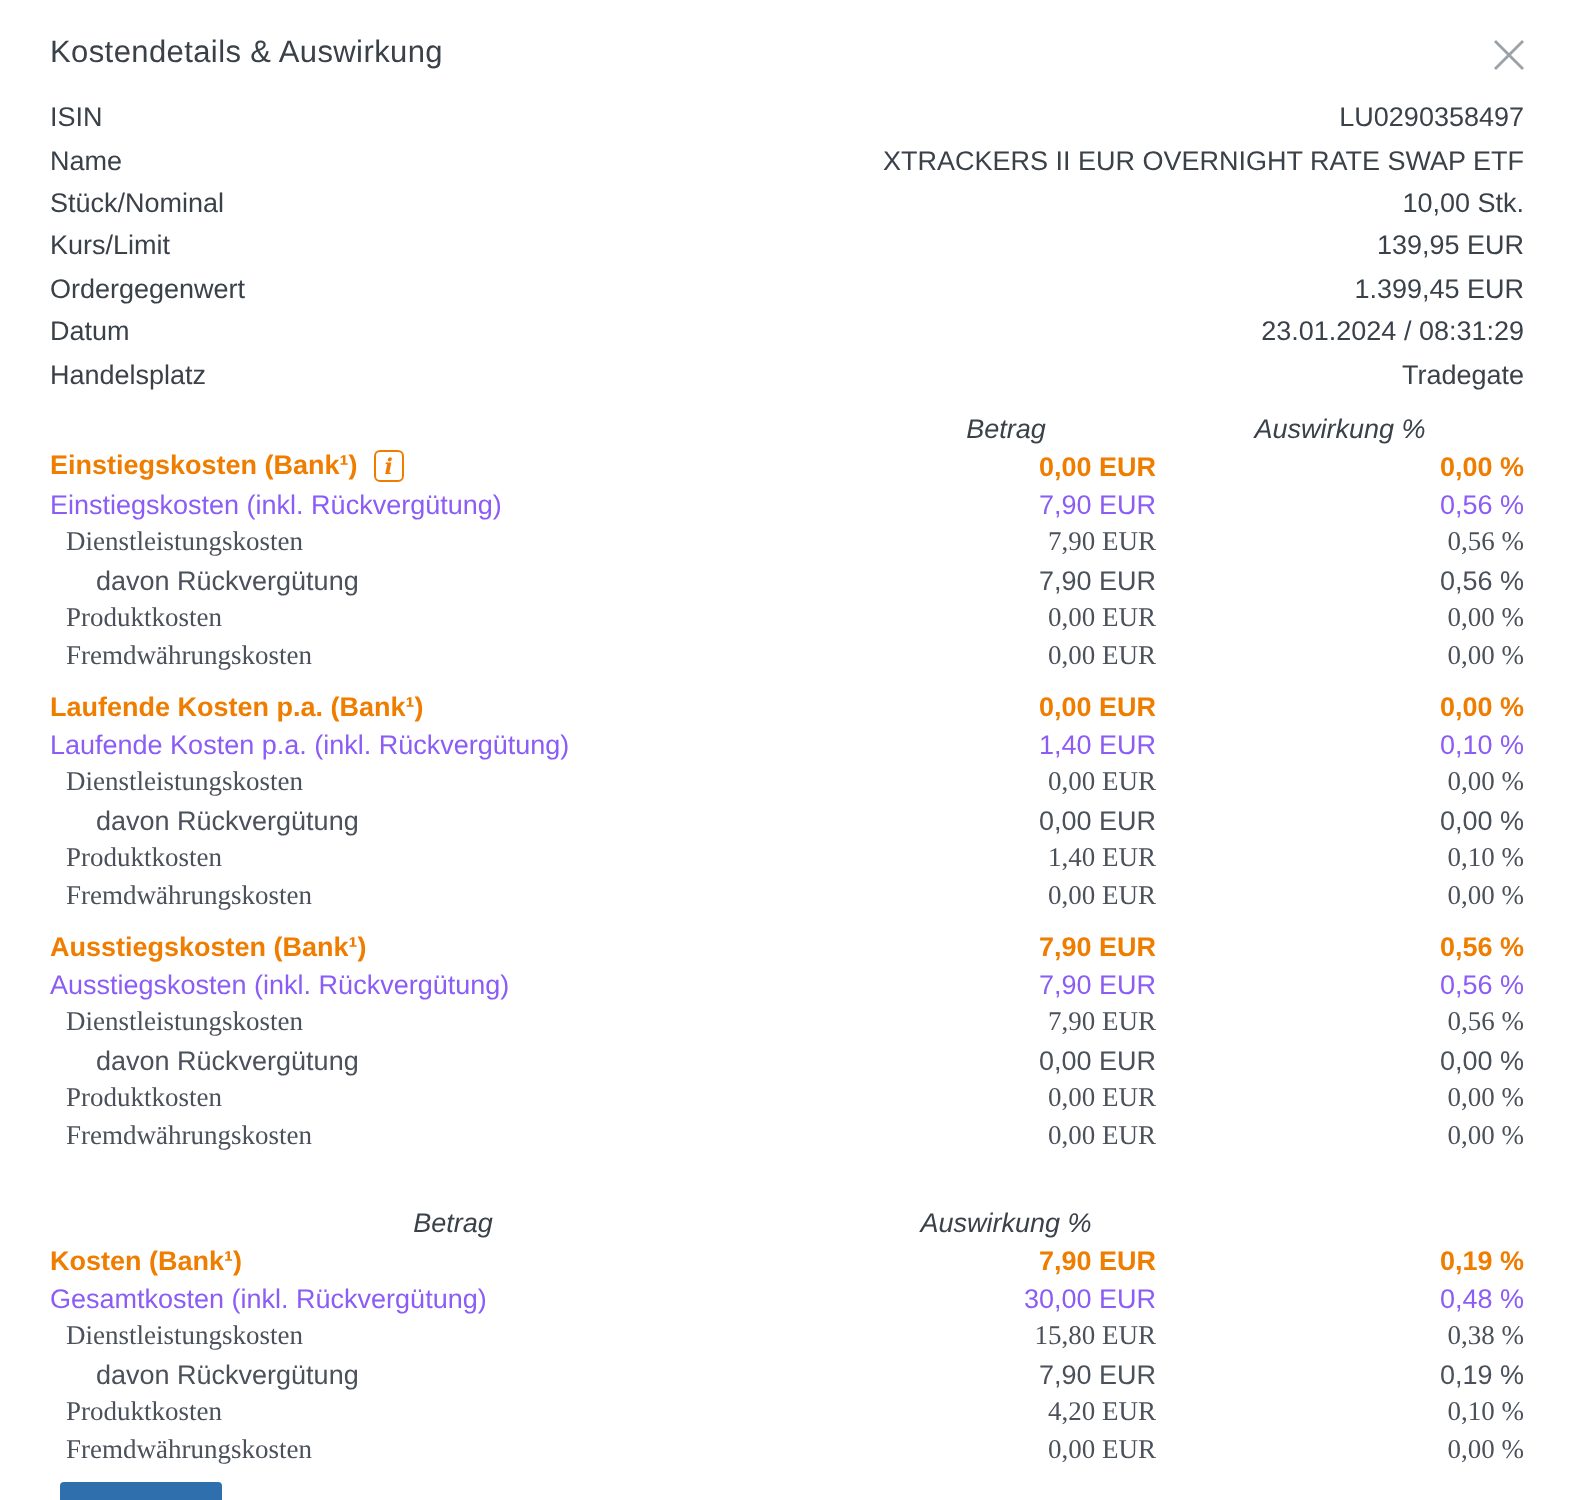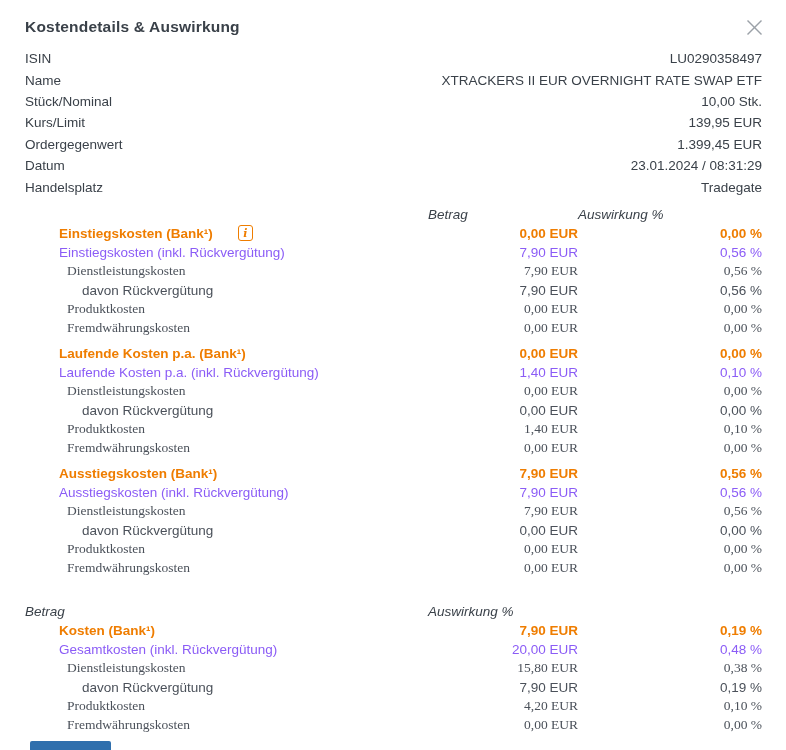--- a/index.html
+++ b/index.html
@@ -10,37 +10,37 @@
     --close:#9ba1a8;
   }
   *{margin:0;padding:0;box-sizing:border-box;}
   html,body{width:786px;height:750px;background:#ffffff;overflow:hidden;}
   body{
     font-family:"Liberation Sans","DejaVu Sans",sans-serif;
     font-size:13.5px;color:var(--dark);position:relative;
   }
   .dialog{padding:18px 24px 0 25px;position:relative;width:100%;height:100%;}
   .dlg-header{display:flex;justify-content:space-between;align-items:flex-start;margin-bottom:9px;}
-  .dlg-title{font-size:15.5px;font-weight:700;color:var(--dark);letter-spacing:.2px;}
+  .dlg-title{font-size:15.5px;font-weight:400;color:var(--dark);letter-spacing:.2px;}
   .close-btn{background:none;border:none;cursor:pointer;padding:2px;margin-top:-2px;margin-right:-4px;line-height:0;}
   .close-btn svg{display:block;}
 
   
   .info-row{display:flex;justify-content:space-between;align-items:center;height:21.4px;}
   .info-label{font-weight:400;}
   .info-value{font-weight:400;}
 
   
   .col-headers{display:grid;grid-template-columns:1fr 150px 184px;height:19px;align-items:center;margin-top:7px;}
-  .col-head{font-style:italic;text-align:left;color:var(--dark);}
+  .col-head{font-style:italic;text-align:center;color:var(--dark);}
   .cost-sections{}
   .section{margin-top:6px;}
   .section:first-child{margin-top:0;}
   .cost-row{display:grid;grid-template-columns:1fr 150px 184px;height:19px;align-items:center;}
-  .cost-row .lbl{display:flex;align-items:center;gap:25px;margin-left:34px;}
+  .cost-row .lbl{display:flex;align-items:flex-start;gap:8px;}
   .cost-row .amt,.cost-row .imp{text-align:right;}
   .cost-row.bank{color:var(--orange);font-weight:700;}
   .cost-row.bold{color:#8b5cf6;font-weight:400;}
   .cost-row.sub{color:var(--muted);padding-left:8px;font-family:Liberation Serif, serif;}
   .cost-row.sub .lbl{padding-left:0;}
   .cost-row.subsub{color:var(--muted);padding-left:23px;}
   .info-icon{
     display:inline-flex;align-items:center;justify-content:center;
     width:15px;height:16px;border:1px solid var(--orange);border-radius:3px;
     color:var(--orange);font-family:"DejaVu Serif",serif;font-style:italic;
@@ -255,21 +255,21 @@
           <span class="lbl">
             <span>Kosten (Bank¹)</span>
           </span>
           <span class="amt">7,90 EUR</span>
           <span class="imp">0,19 %</span>
         </div>
         <div class="cost-row bold">
           <span class="lbl">
             <span>Gesamtkosten (inkl. Rückvergütung)</span>
           </span>
-          <span class="amt">20,00 EUR</span>
+          <span class="amt">30,00 EUR</span>
           <span class="imp">0,48 %</span>
         </div>
         <div class="cost-row sub">
           <span class="lbl">
             <span>Dienstleistungskosten</span>
           </span>
           <span class="amt">15,80 EUR</span>
           <span class="imp">0,38 %</span>
         </div>
         <div class="cost-row subsub">

